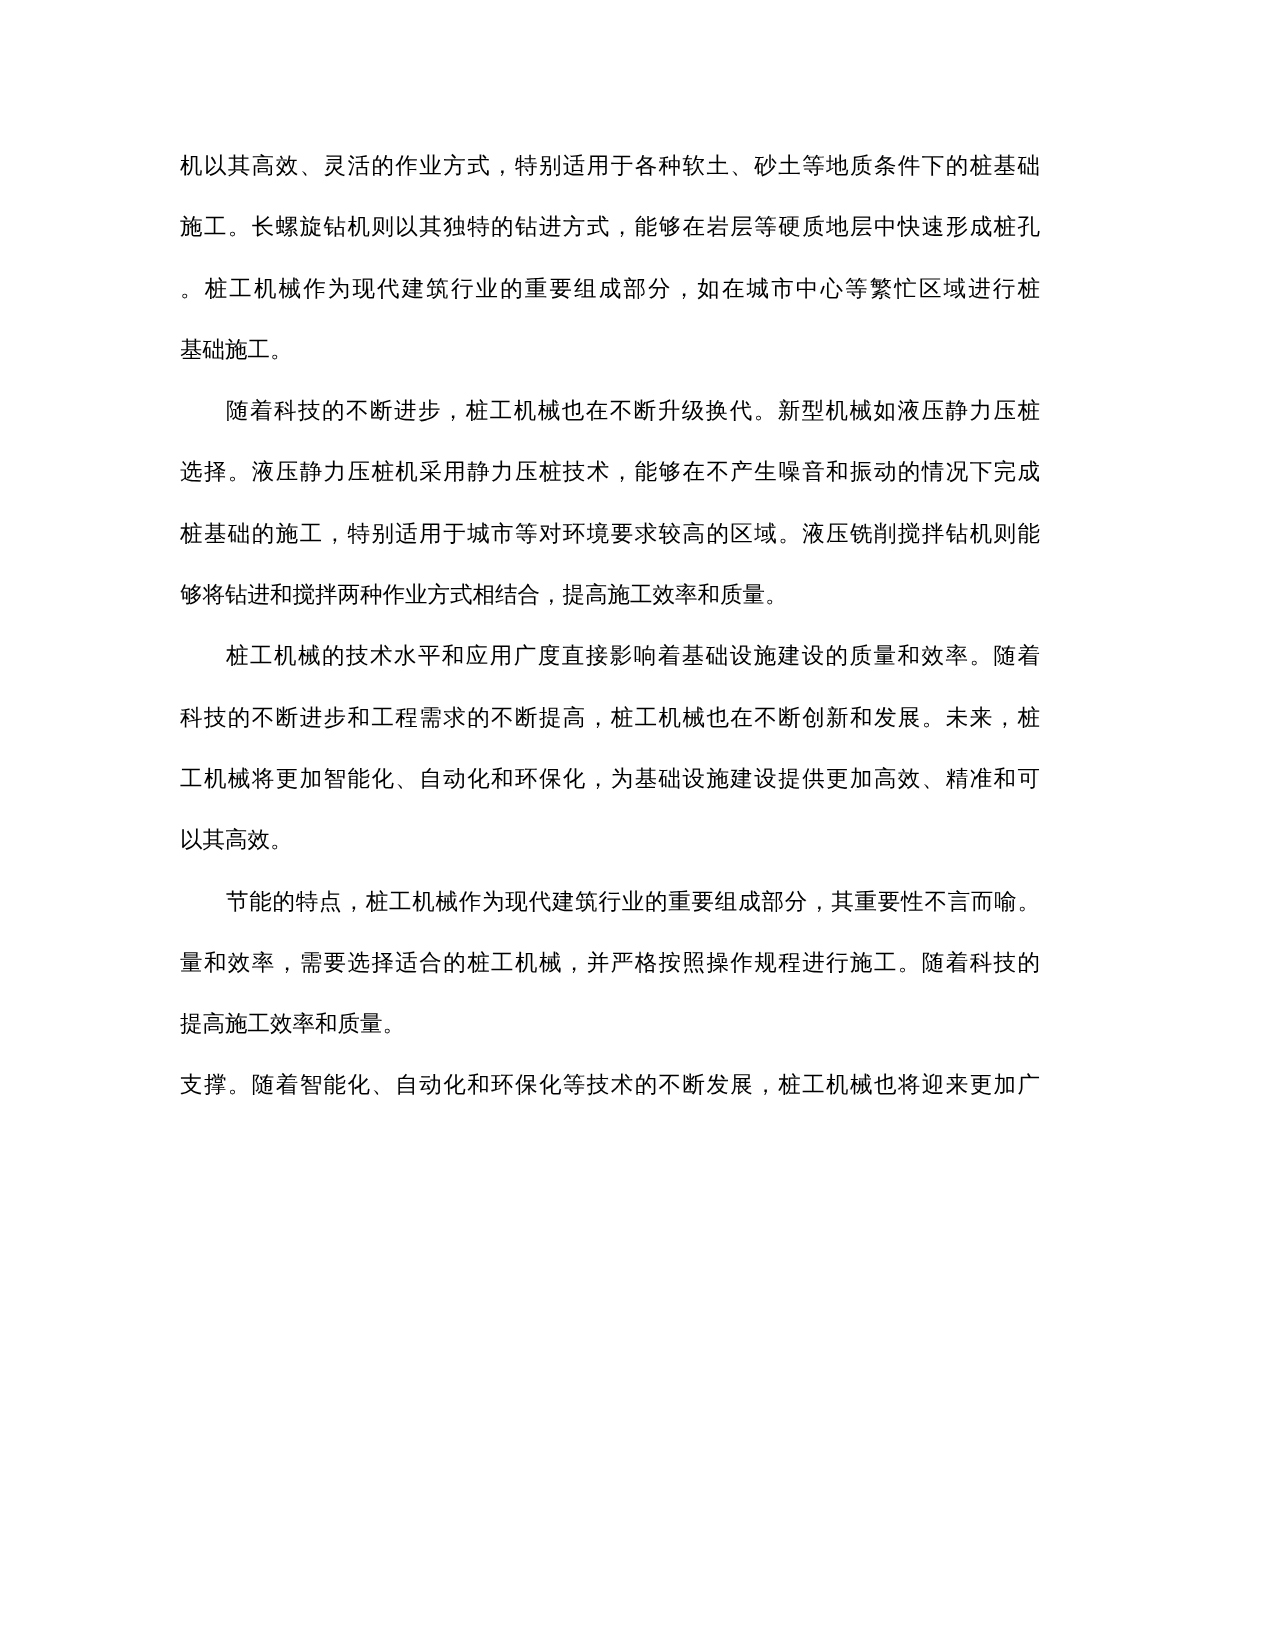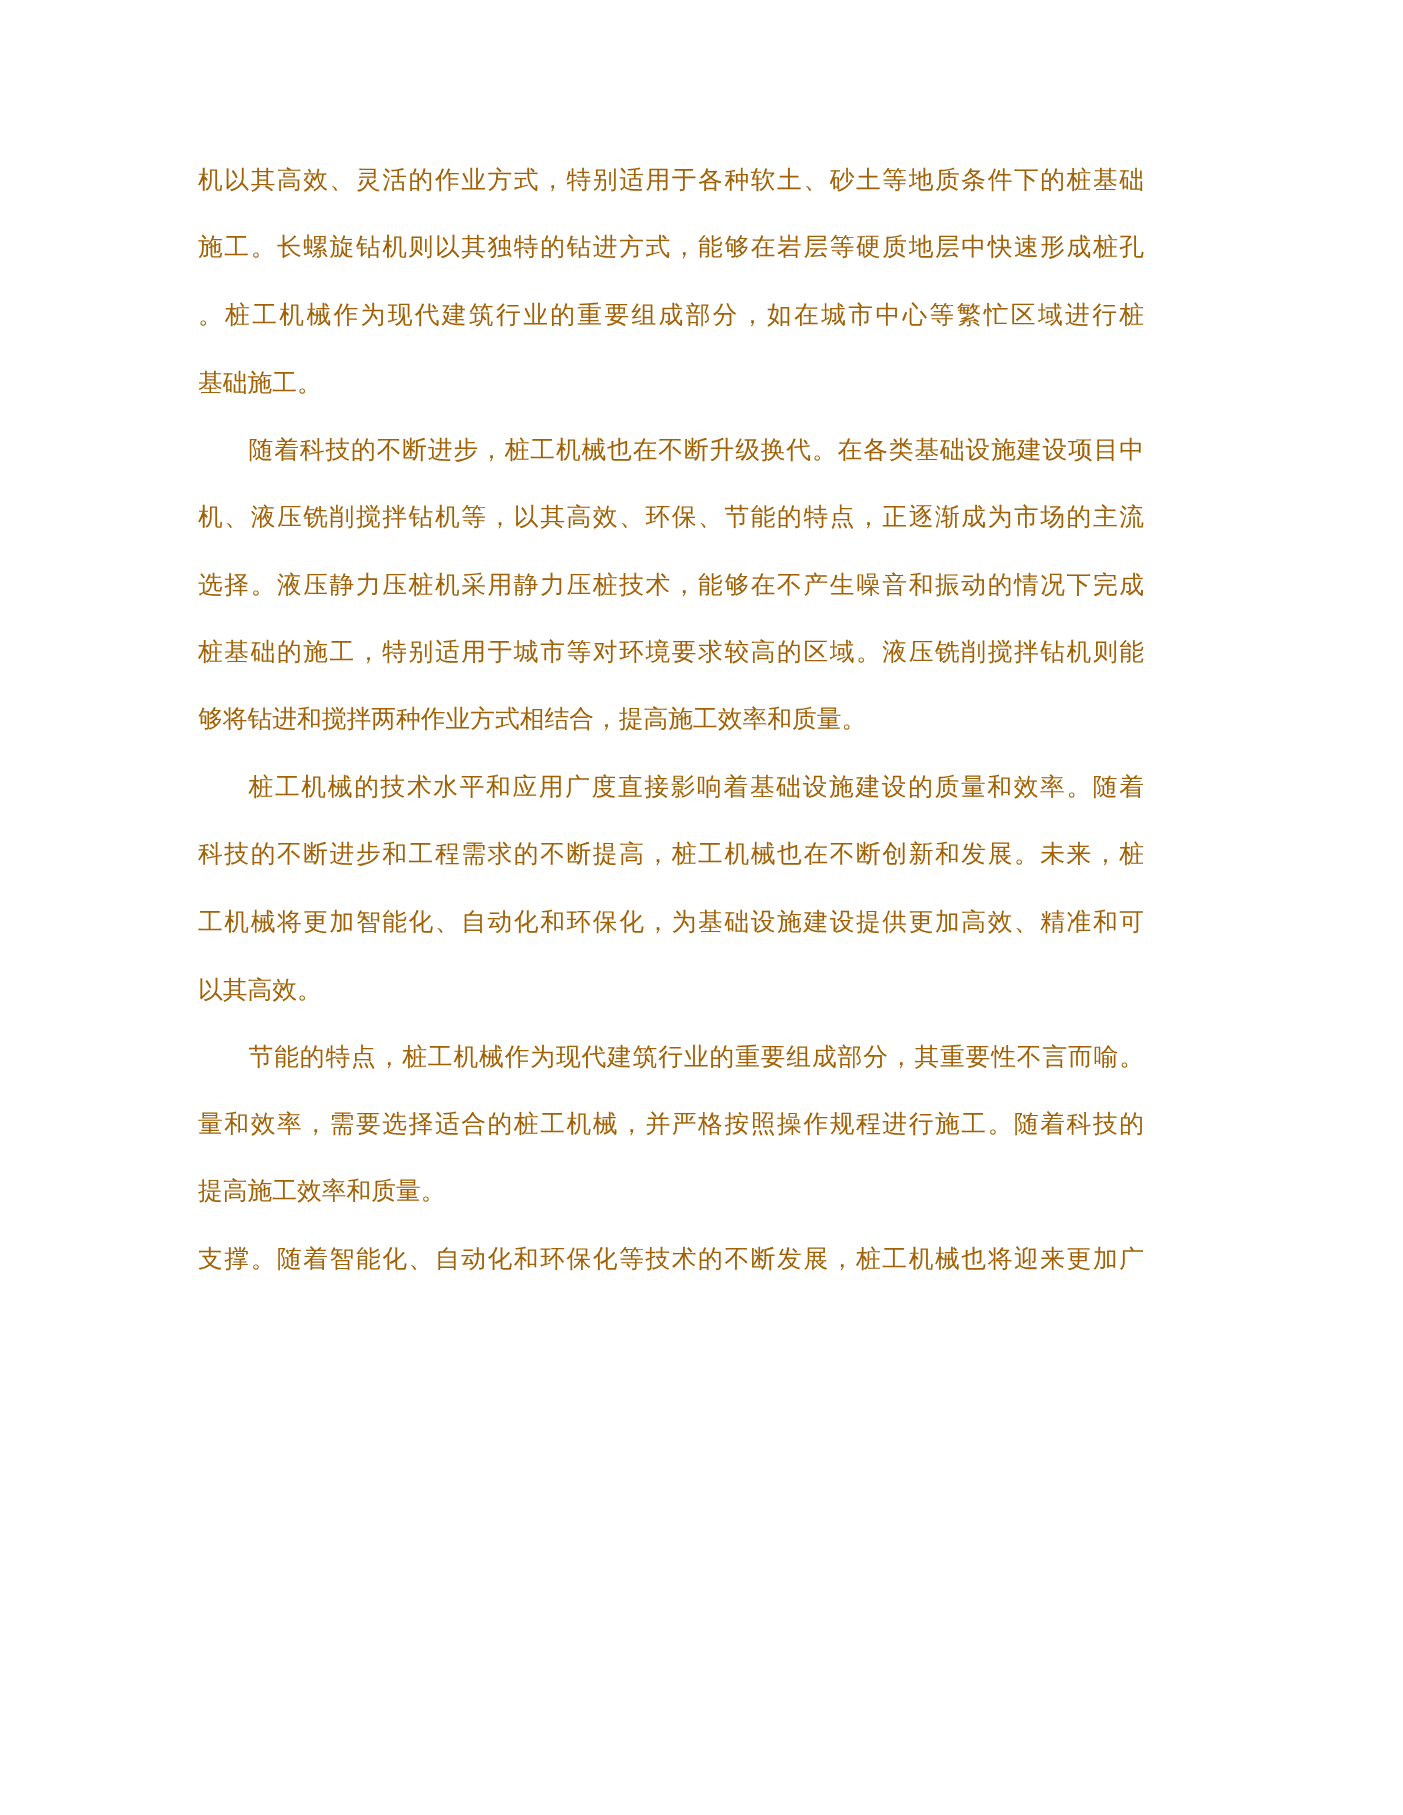--- a/index.html
+++ b/index.html
@@ -1,41 +1,40 @@
 <!DOCTYPE html>
 <html><head>
 <meta charset="utf-8">
 <style>
   html, body { margin: 0; padding: 0; background: #ffffff; }
   body { width: 1275px; height: 1650px; position: relative; overflow: hidden; }
   .page {
     position: absolute; left: 180px; top: 135px; width: 860px;
-    font-family: Liberation Mono, monospace;
-    font-size: 22.5px; color: #a16207;
+    font-family: Liberation Sans, sans-serif;
+    font-size: 22.5px; color: #000000;
   }
   .line {
     height: 61.3px; line-height: 61.3px; white-space: nowrap;
     text-align: justify; text-align-last: justify;
   }
   .line.last { text-align-last: left; }
   .line.indent { padding-left: 46px; }
 </style>
 </head>
 <body>
 
 <div class="page">
   <div>
     <div class="line">机以其高效、灵活的作业方式，特别适用于各种软土、砂土等地质条件下的桩基础</div>
     <div class="line">施工。长螺旋钻机则以其独特的钻进方式，能够在岩层等硬质地层中快速形成桩孔</div>
     <div class="line">。桩工机械作为现代建筑行业的重要组成部分，如在城市中心等繁忙区域进行桩</div>
     <div class="line last">基础施工。</div>
   </div>
   <div>
-    <div class="line indent">随着科技的不断进步，桩工机械也在不断升级换代。在各类基础设施建设项目中</div>
-    <div class="line">机、液压铣削搅拌钻机等，以其高效、环保、节能的特点，正逐渐成为市场的主流</div>
+    <div class="line indent">随着科技的不断进步，桩工机械也在不断升级换代。新型机械如液压静力压桩</div>
     <div class="line">选择。液压静力压桩机采用静力压桩技术，能够在不产生噪音和振动的情况下完成</div>
     <div class="line">桩基础的施工，特别适用于城市等对环境要求较高的区域。液压铣削搅拌钻机则能</div>
     <div class="line last">够将钻进和搅拌两种作业方式相结合，提高施工效率和质量。</div>
   </div>
   <div>
     <div class="line indent">桩工机械的技术水平和应用广度直接影响着基础设施建设的质量和效率。随着</div>
     <div class="line">科技的不断进步和工程需求的不断提高，桩工机械也在不断创新和发展。未来，桩</div>
     <div class="line">工机械将更加智能化、自动化和环保化，为基础设施建设提供更加高效、精准和可</div>
     <div class="line last">以其高效。</div>
   </div>

